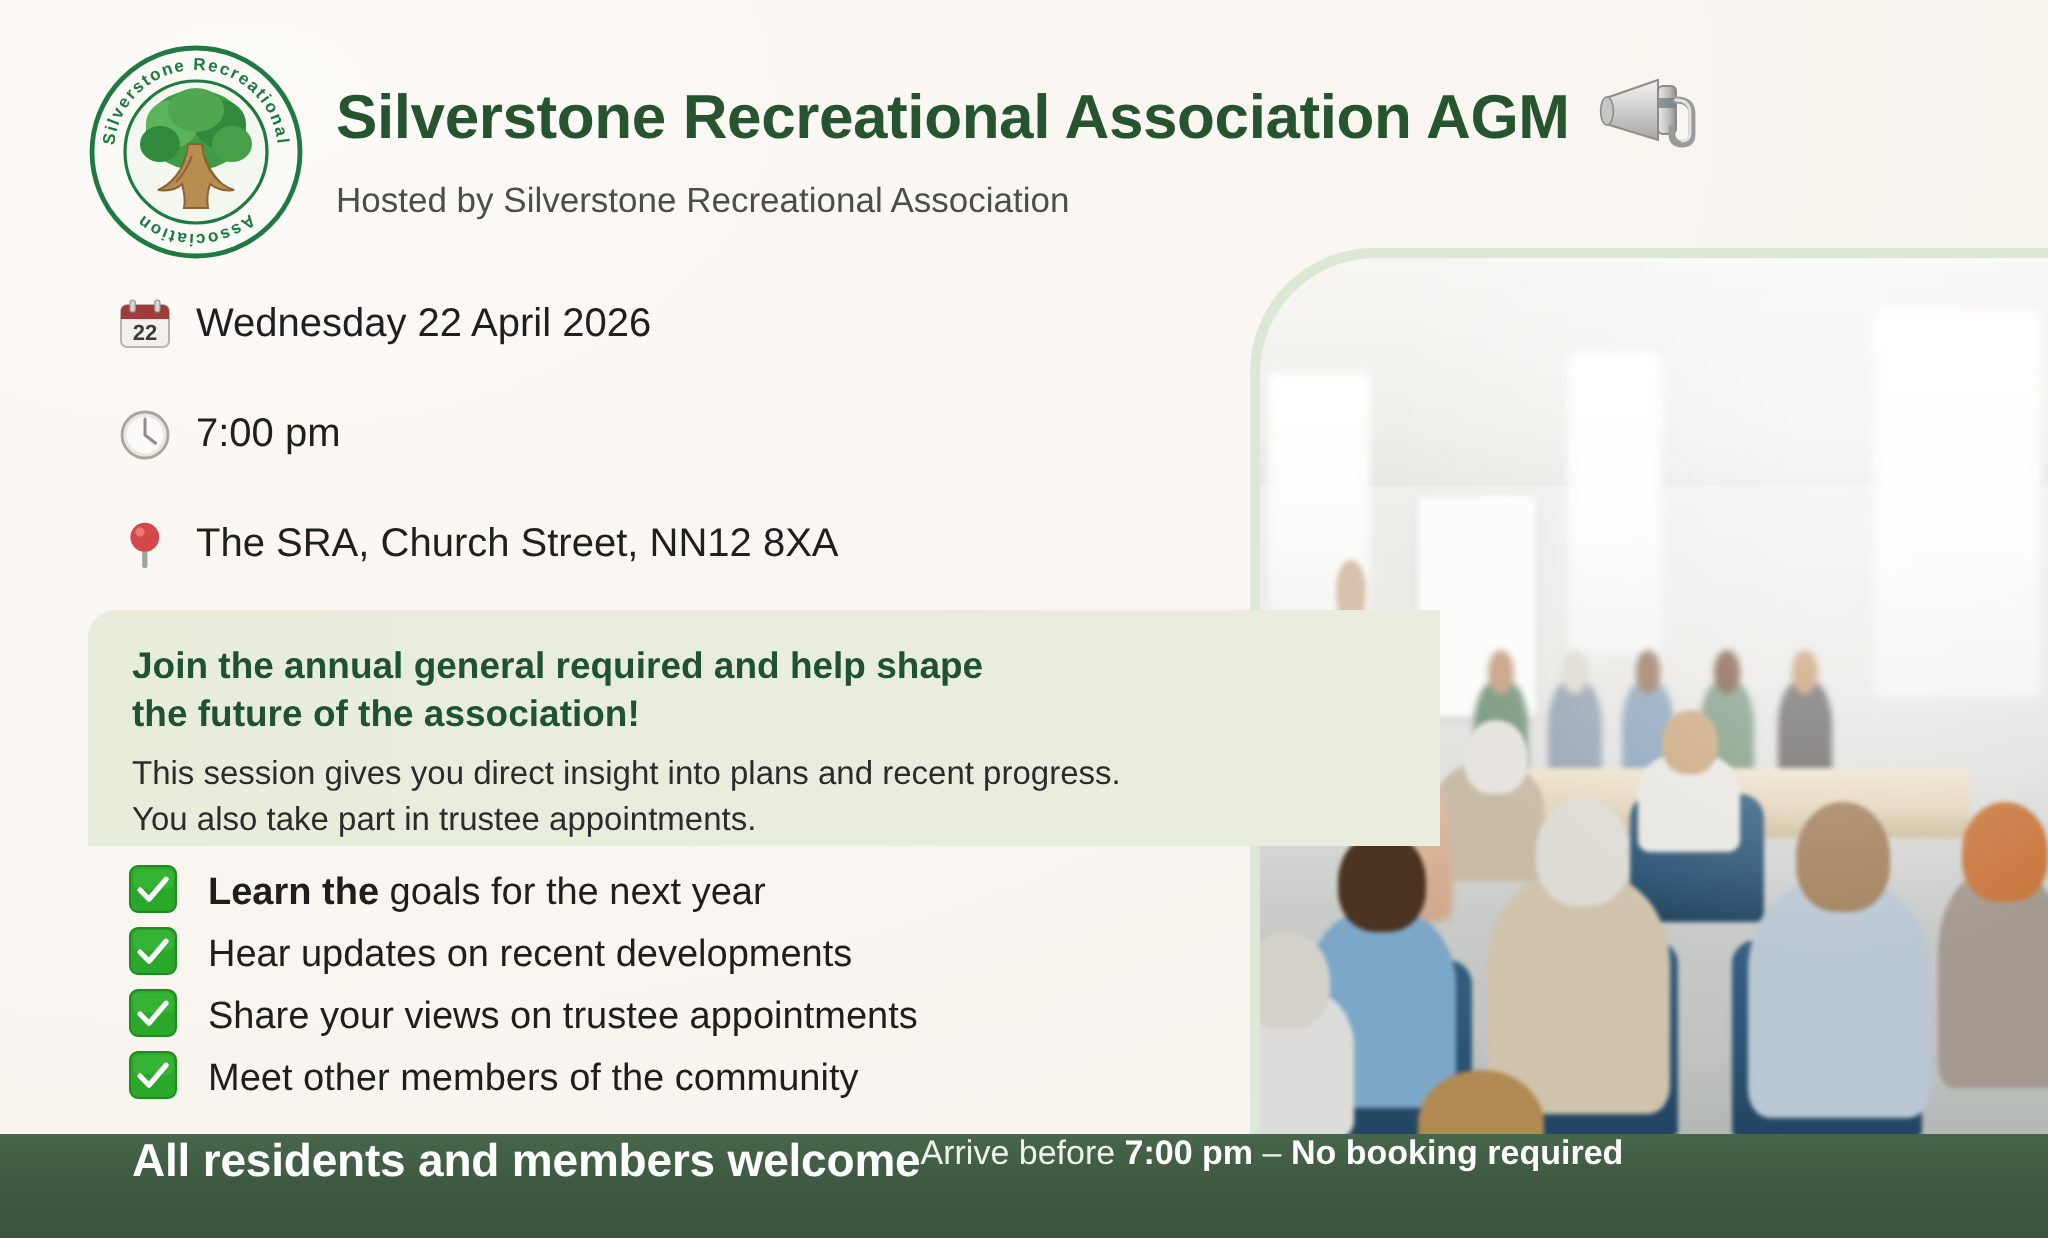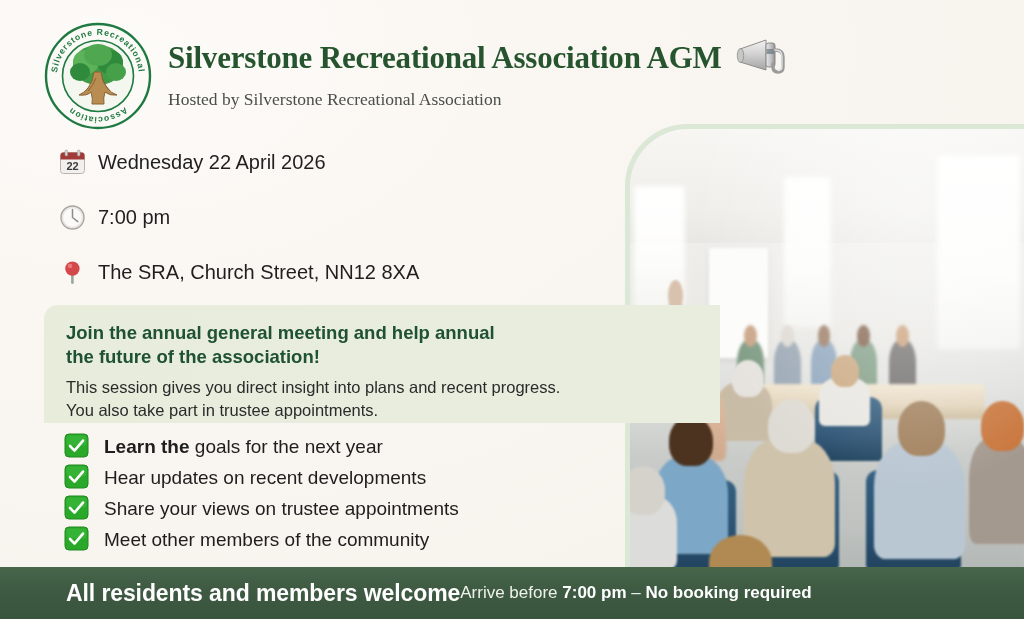--- a/index.html
+++ b/index.html
@@ -117,21 +117,21 @@
     position:absolute; inset:0;
     background:radial-gradient(ellipse at 72% 18%, rgba(255,255,255,.55) 0%, rgba(255,255,255,0) 55%);
     pointer-events:none;
   }
 
   
   .header { position:absolute; left:44px; top:22px; display:flex; align-items:flex-start; }
 
   .logo { width:108px; height:108px; flex:0 0 108px; position:relative; }
 
-  .title-block { margin-left:16px; padding-top:14px;font-family:Liberation Serif, serif; }
+  .title-block { margin-left:16px; padding-top:14px; }
 
   .title-row { display:flex; align-items:center; }
   .title {
     font-size:31px; font-weight:bold; color:#25542e;
     letter-spacing:-.2px; white-space:nowrap;
   }
   .megaphone { margin-left:14px; display:block; }
   .subtitle {
     margin-top:9px;
     font-size:17.5px; color:#4a4f4a; font-weight:400;
@@ -163,21 +163,21 @@
   .checklist { position:absolute; left:64px; top:432px; }
   .crow { display:flex; align-items:center; height:30px; margin-bottom:1px; }
   .crow .cbox { width:28px; flex:0 0 28px; }
   .crow .ctext { margin-left:12px; font-size:19px; color:#1e1e1e; }
   .crow .ctext b { font-weight:bold; }
 
   
   .footer {
     position:absolute; left:0; bottom:0; width:1024px; height:52px;
     background:linear-gradient(180deg,#47664a 0%, #3e5a42 45%, #39543d 100%);
-    display:flex; align-items:center;
+    display:flex; align-items:flex-start;
   }
   .footer-left {
     margin-left:66px;
     color:#ffffff; font-size:23px; font-weight:bold; letter-spacing:-.1px;
   }
   .footer-right {
     color:#eef2ec; font-size:17px; font-weight:400;
   }
   .footer-right b { font-weight:bold; color:#ffffff; }
 </style>
@@ -351,21 +351,21 @@
           <circle cx="13.4" cy="9.6" r="7.2" fill="#d5484a"></circle>
           <circle cx="11" cy="7" r="2.3" fill="#ef8486" opacity=".85"></circle>
         </svg>
       </span>
       <span class="dtext">The SRA, Church Street, NN12 8XA</span>
     </div>
   </div>
 
   <div class="highlight">
     <div class="hl-head">
-      <div>Join the annual general meeting and help annual</div>
+      <div>Join the annual general required and help shape</div>
       <div>the future of the association!</div>
     </div>
     <div class="hl-body">
       <div>This session gives you direct insight into plans and recent progress.</div>
       <div>You also take part in trustee appointments.</div>
     </div>
   </div>
 
   <div class="checklist">
 

